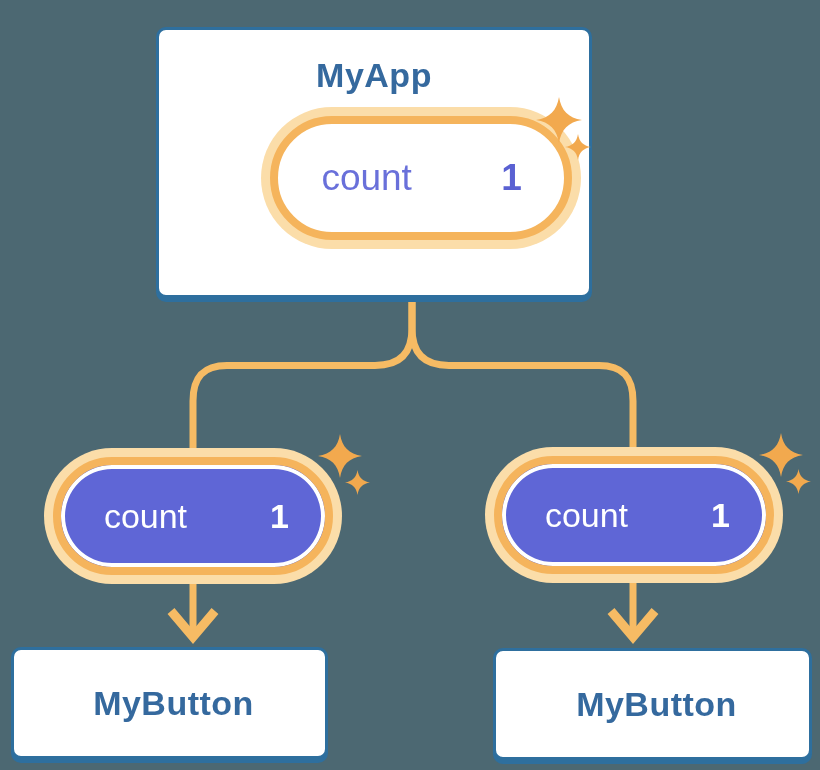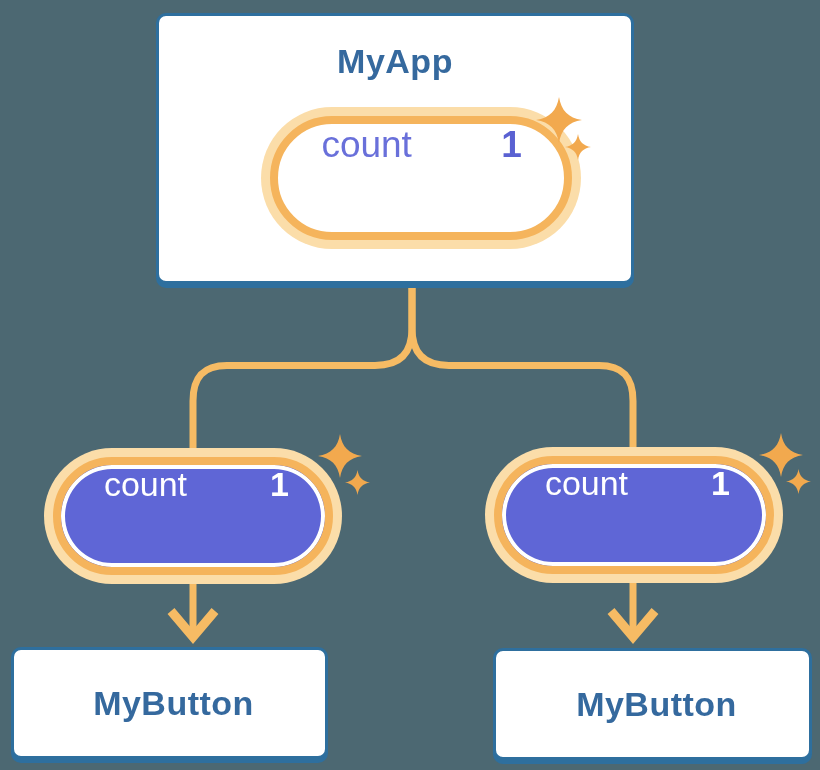--- a/index.html
+++ b/index.html
@@ -9,33 +9,33 @@
   }
   
   .connectors{position:absolute;left:0;top:0;z-index:0;}
 
   
   .card{
     position:absolute;box-sizing:border-box;background:#FFFFFF;
     border:3px solid #2E6F9E;border-radius:10px;
     box-shadow:0 4px 0 #2E6F9E;z-index:1;
   }
-  .card-root{left:156px;top:13px;width:478px;height:271px;}
+  .card-root{left:156px;top:27px;width:436px;height:271px;}
   .card-child{display:flex;align-items:center;justify-content:center;padding-left:8px;}
   .card-child-left{left:11px;top:647px;width:317px;height:112px;}
   .card-child-right{left:493px;top:648px;width:319px;height:112px;}
   .card-title{
     font-size:34px;font-weight:700;color:#35699E;letter-spacing:.5px;
     text-align:center;
   }
   .card-root .card-title{margin-top:26px;}
 
   
   .pill{
-    position:absolute;box-sizing:border-box;display:flex;align-items:flex-start;
+    position:absolute;box-sizing:border-box;display:flex;align-items:center;
     border-radius:999px;border:8px solid #F5B45C;overflow:hidden;z-index:2;
   }
   .pill-root{
     left:270px;top:116px;width:302px;height:124px;background:#FFFFFF;
     box-shadow:0 0 0 9px #FBDDA9;
   }
   .pill-purple{
     background:#5F66D6;
     box-shadow:0 0 0 9px #FBDDA9, inset 0 0 0 4px #FFFFFF;
   }

